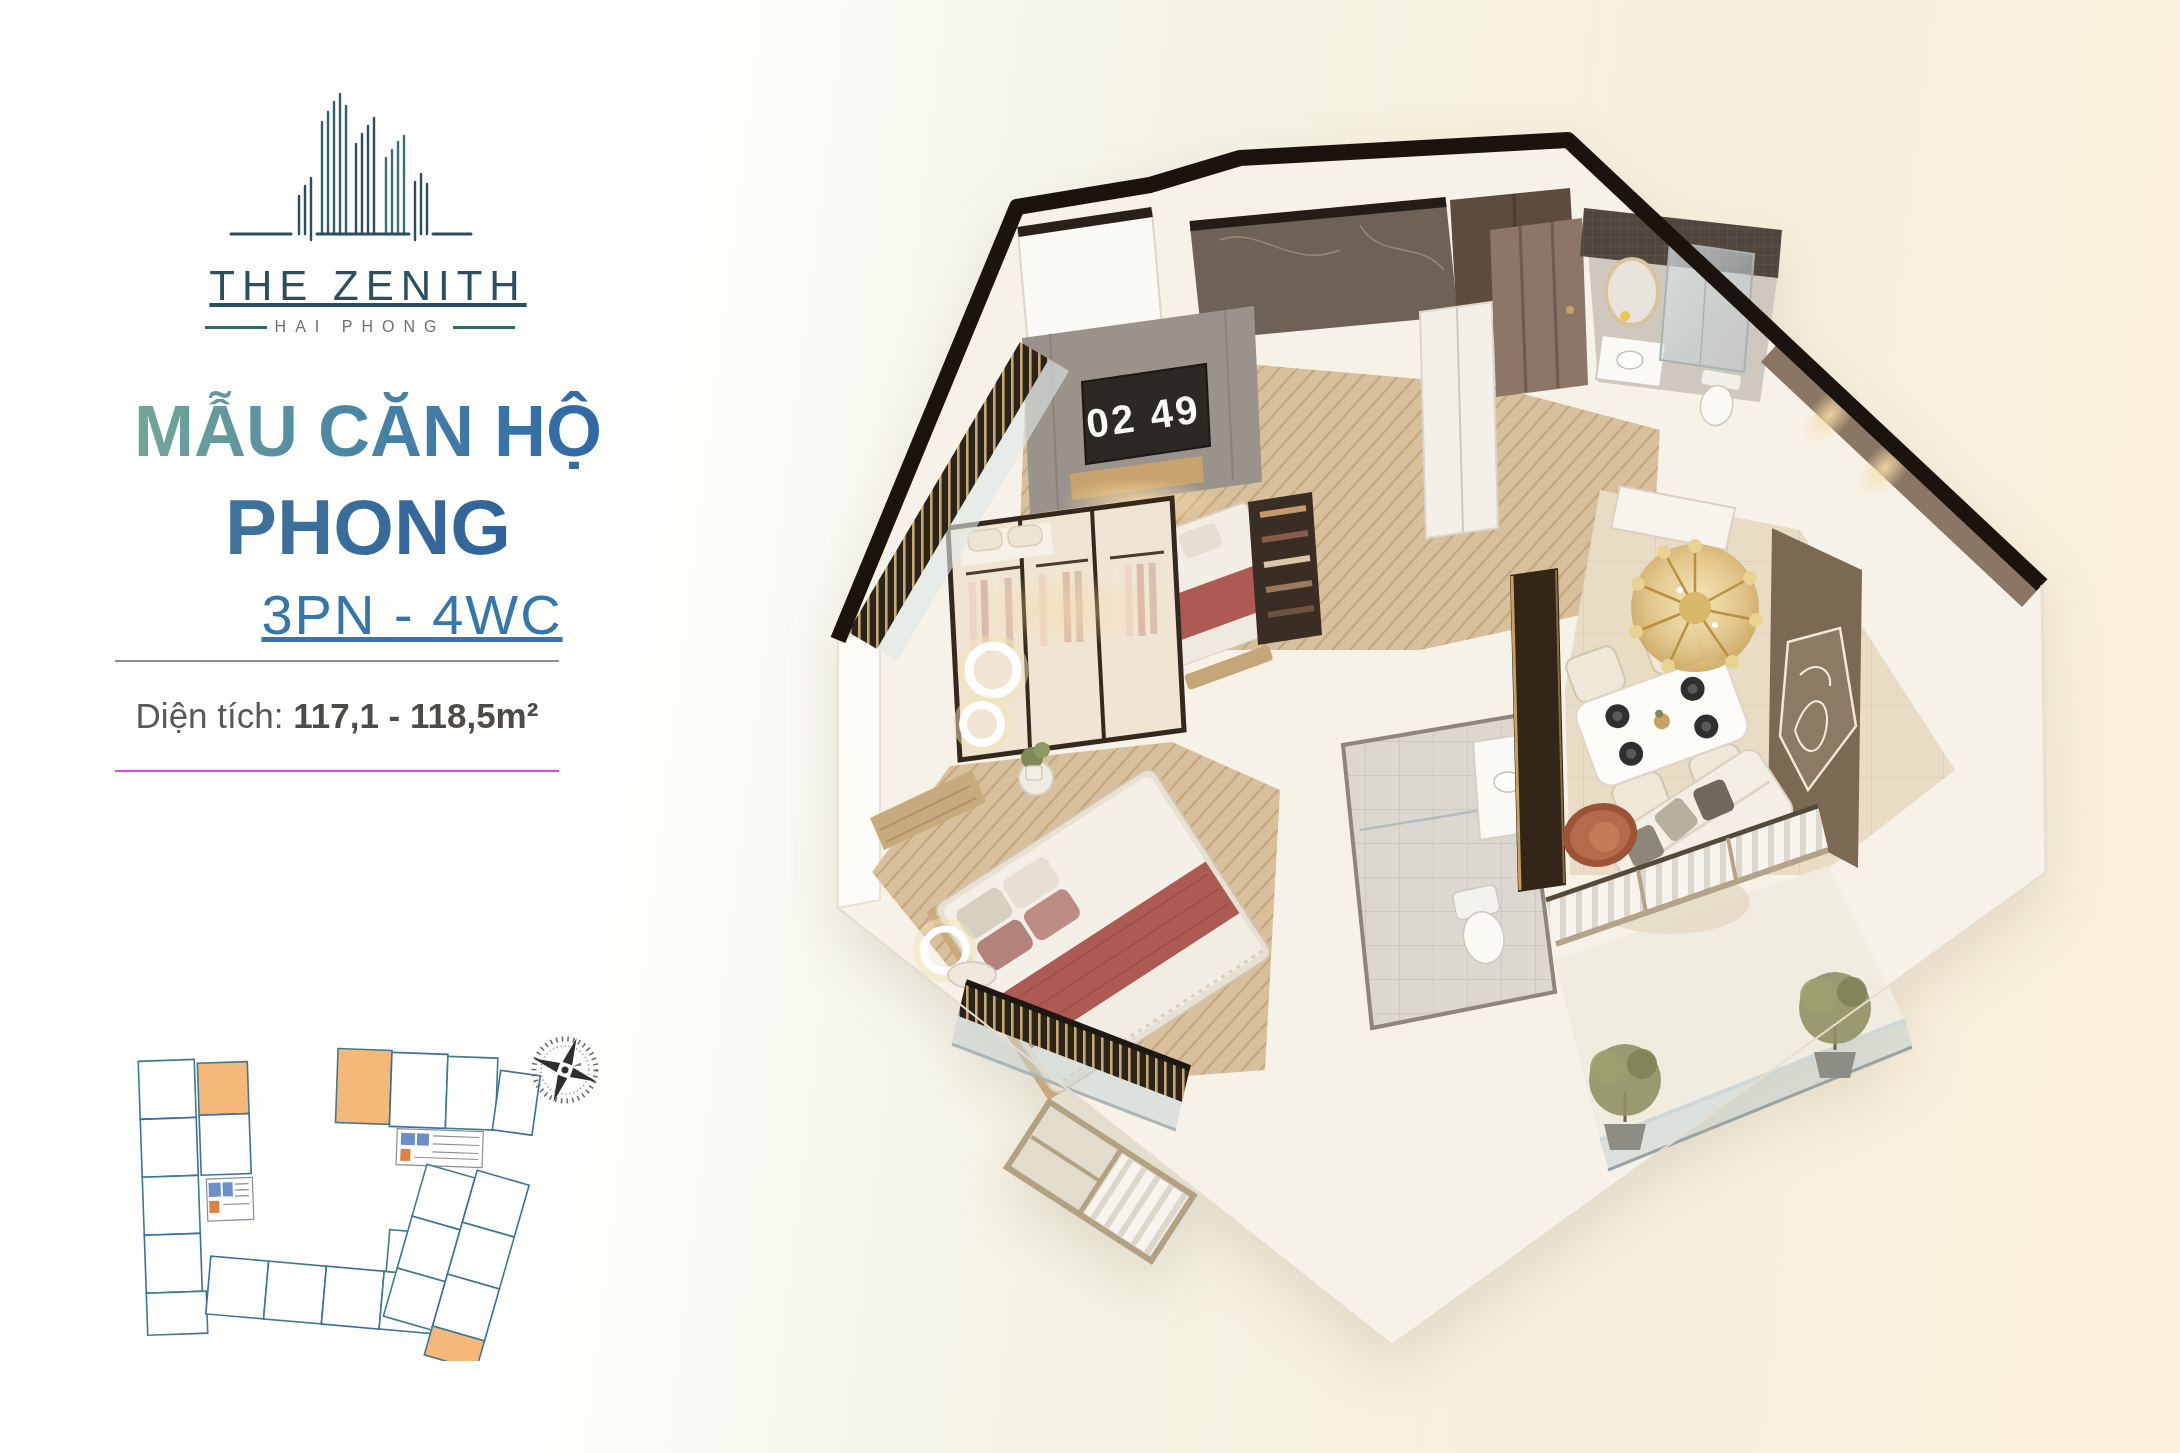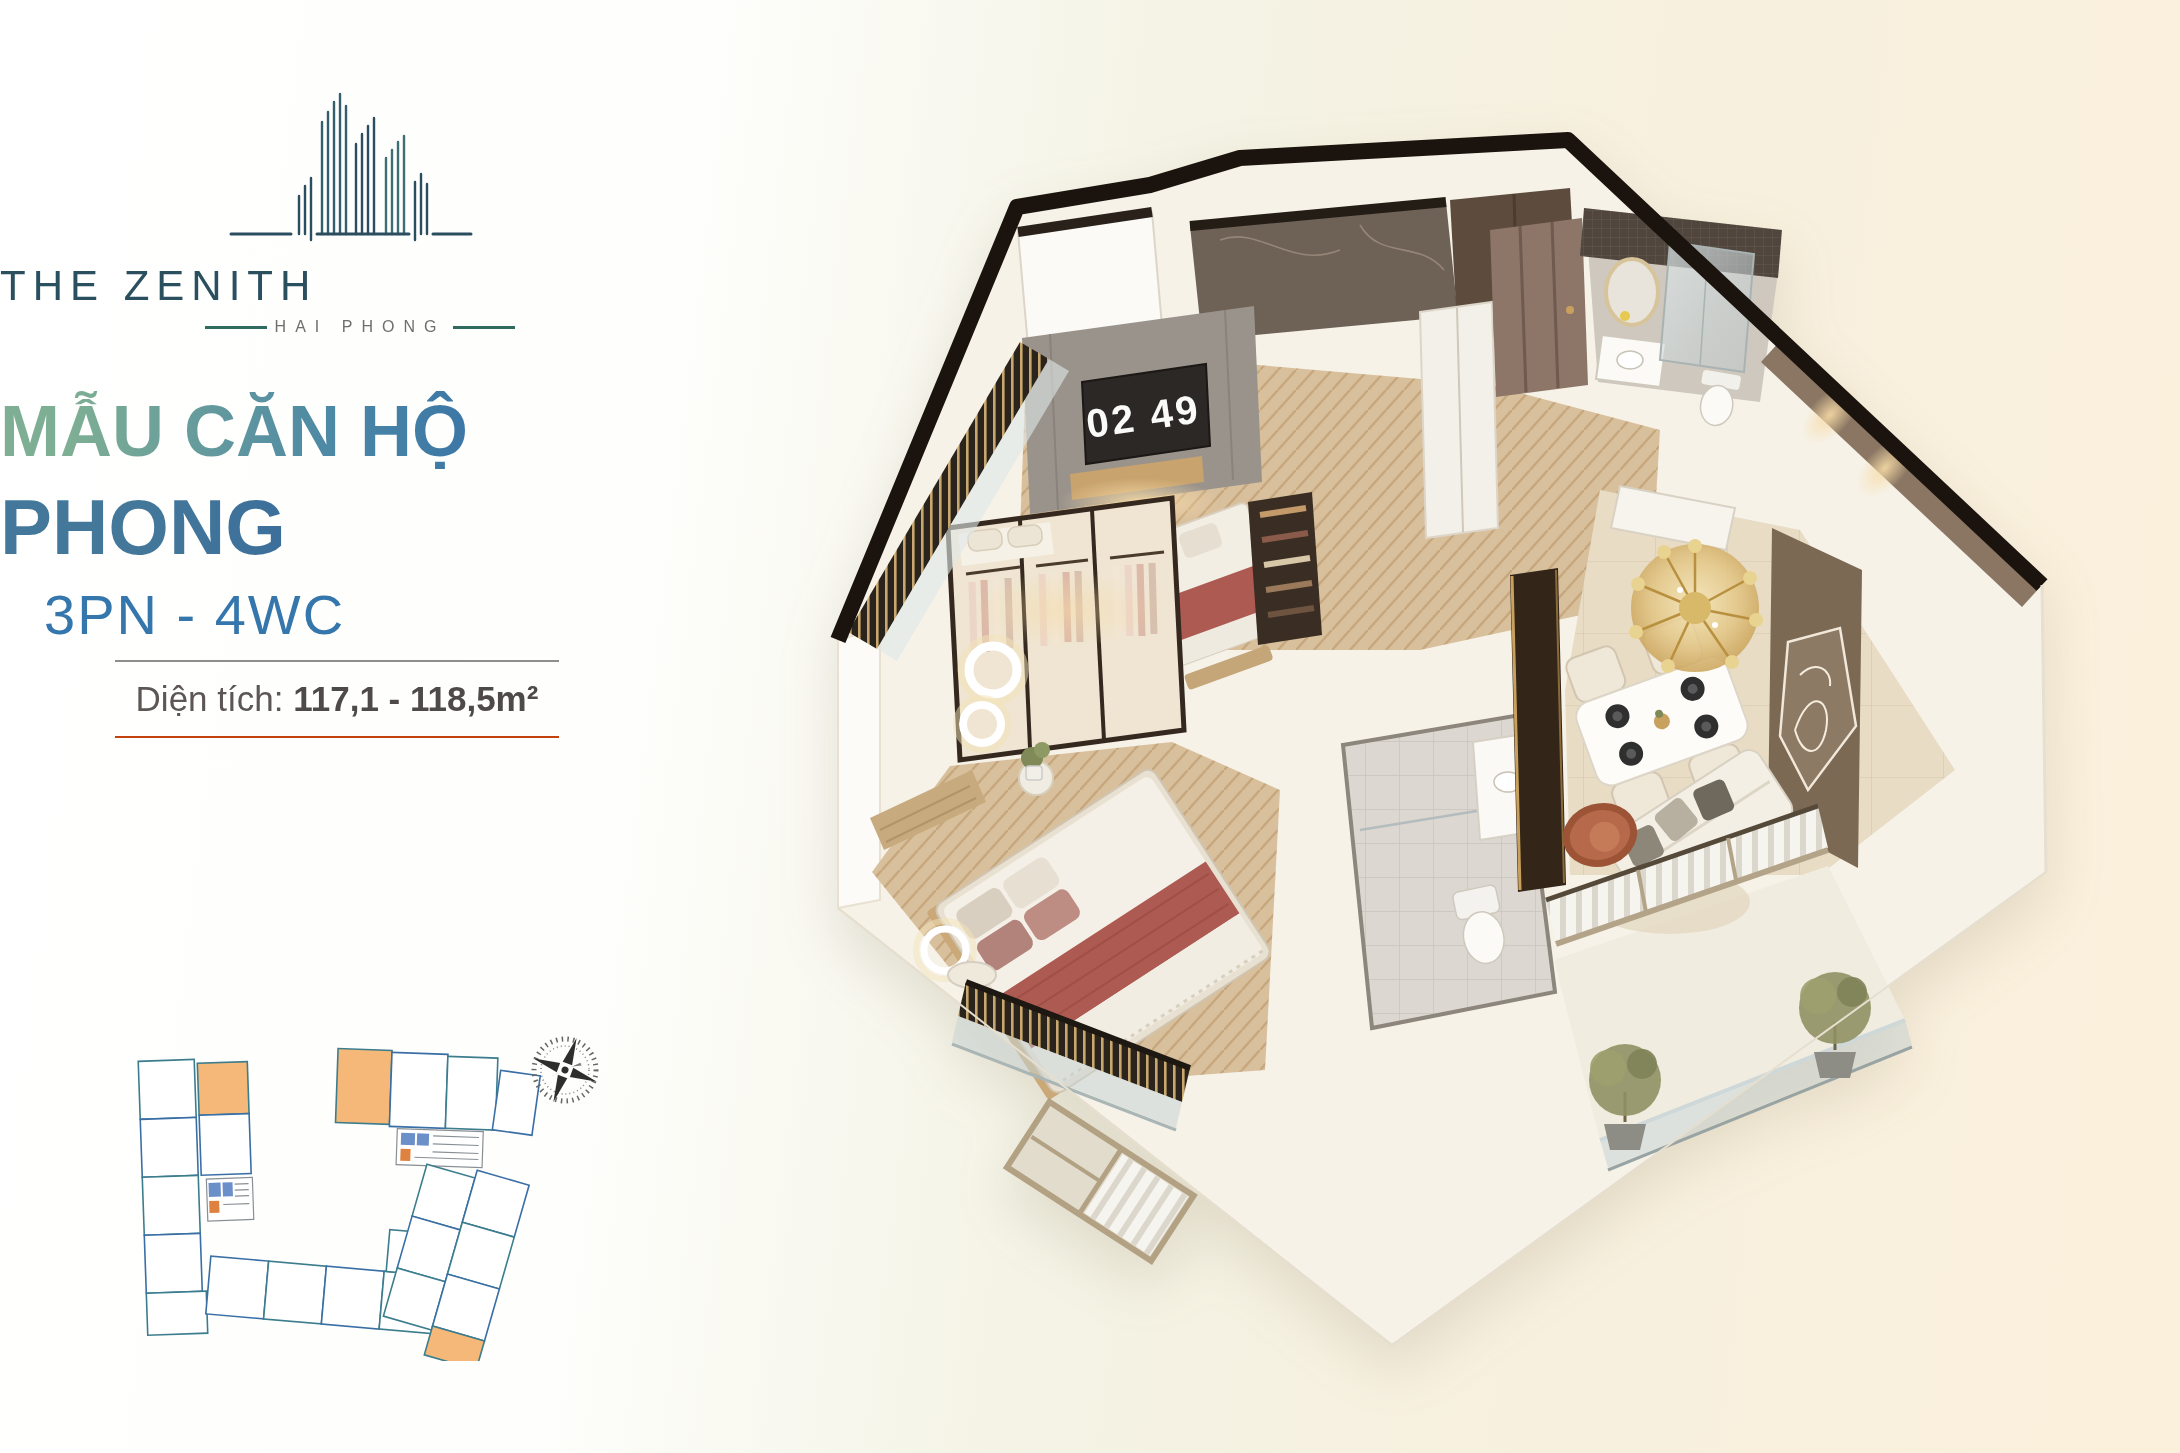--- a/index.html
+++ b/index.html
@@ -2,32 +2,32 @@
 <html><head>
 <meta charset="utf-8">
 <style>
   html,body{margin:0;padding:0;}
   body{
     width:2180px;height:1453px;overflow:hidden;position:relative;
     font-family:"Liberation Sans",sans-serif;
     background:linear-gradient(97deg,#ffffff 0%,#fefefc 30%,#f4f3e5 50%,#f7f0de 72%,#fbf0dc 100%);
   }
   .abs{position:absolute;}
-  .centered{left:0;width:720px;}
+  .centered{left:8px;width:720px;text-align:center;text-decoration:underline;}
   .brand-name{top:262px;font-size:42px;letter-spacing:7px;color:#2a4f5f;font-weight:500;}
   .brand-loc-row{top:318px;left:0;width:720px;display:flex;align-items:center;justify-content:center;gap:8px;}
   .brand-loc-row .dash{width:62px;height:3px;background:#2f6b5e;}
   .brand-loc{font-size:16px;letter-spacing:9px;color:#6f6f6f;font-weight:500;}
   .title1,.title2{font-weight:800;-webkit-background-clip:text;background-clip:text;color:transparent;-webkit-text-fill-color:transparent;}
   .title1{top:390px;font-size:72px;background-image:linear-gradient(90deg,#7eae94 10%,#4a86a6 48%,#2a63a6 88%);}
   .title2{top:482px;font-size:78px;background-image:linear-gradient(90deg,#44789a 18%,#2b5f9c 82%);}
   .subtitle{top:582px;font-size:56px;font-weight:400;color:#3577ad;letter-spacing:2px;padding-left:44px;}
   .area-row{
-    left:115px;top:660px;width:444px;padding:17px 0;text-align:center;
-    border-top:2px solid #8e8e8c;border-bottom:2px solid #c2410c;
+    left:115px;top:660px;width:444px;padding:34px 0;text-align:center;
+    border-top:2px solid #8e8e8c;border-bottom:2px solid #d946ef;
     font-size:35px;color:#5c5755;white-space:nowrap;
   }
   .area-value{font-weight:700;color:#4e4a48;}
   .logo-wrap{left:225px;top:86px;}
   .locator{left:95px;top:1026px;}
   .apartment{left:720px;top:130px;filter:drop-shadow(0 24px 28px rgba(120,100,70,.16));}
   svg text{font-family:"Liberation Sans",sans-serif;}
 </style>
 </head>
 <body>

